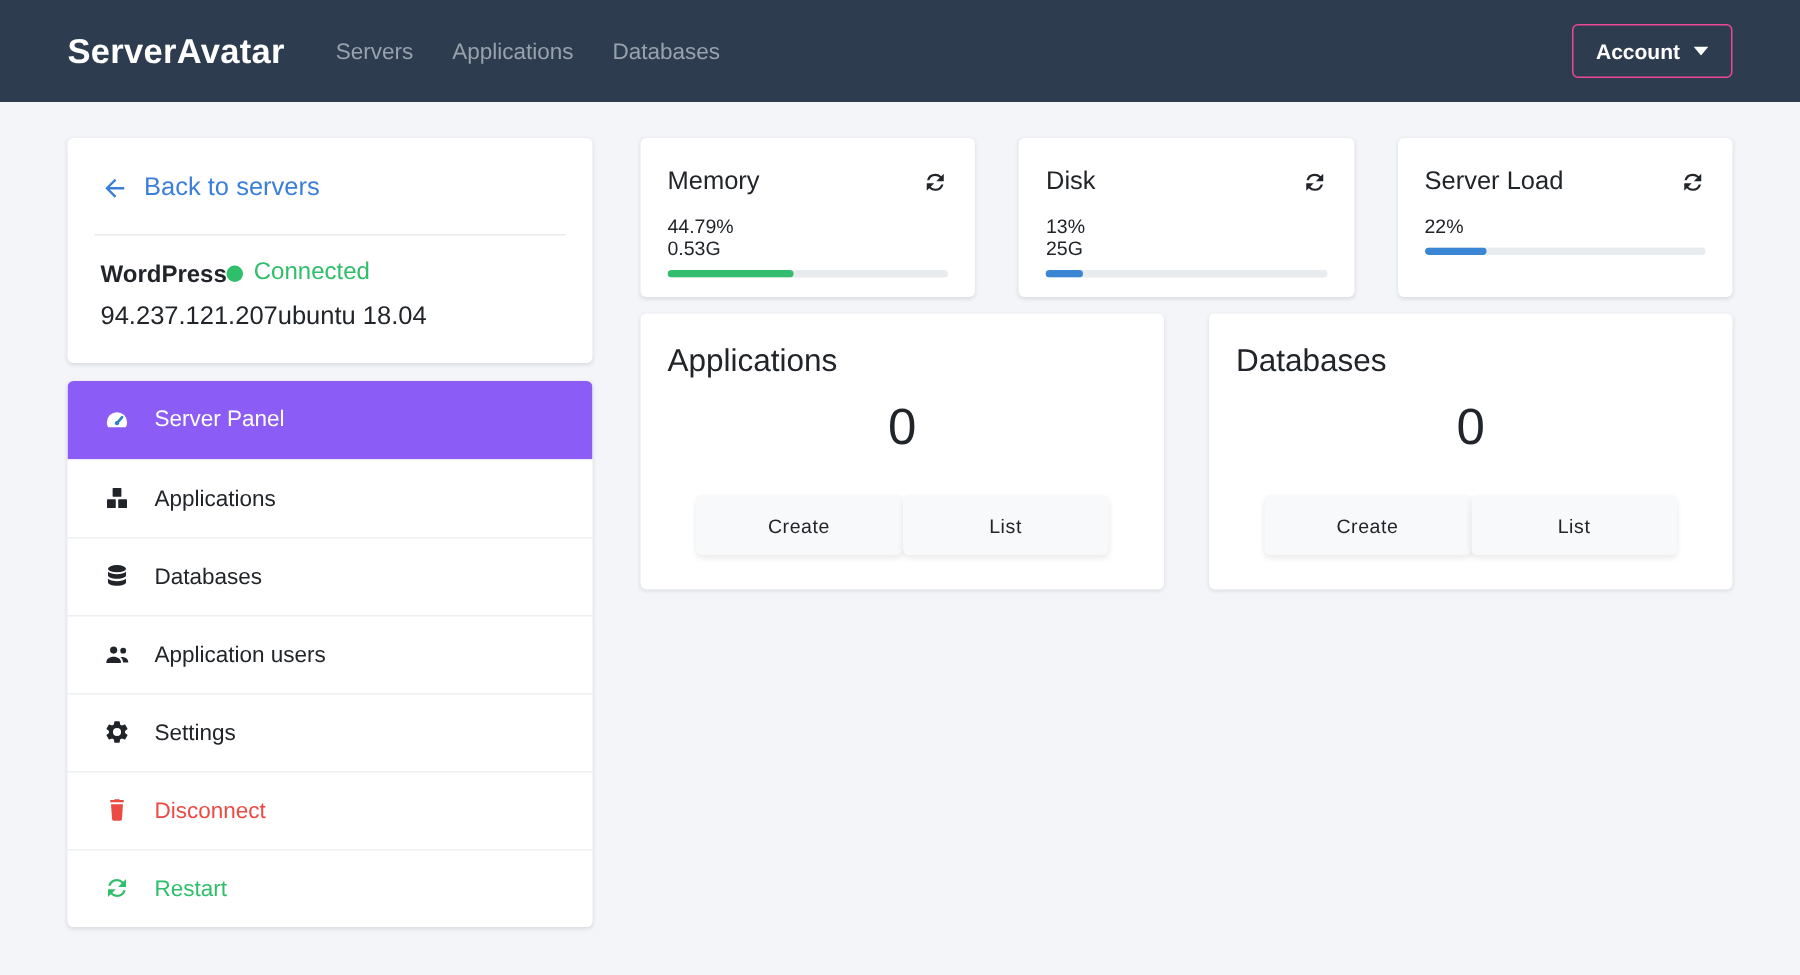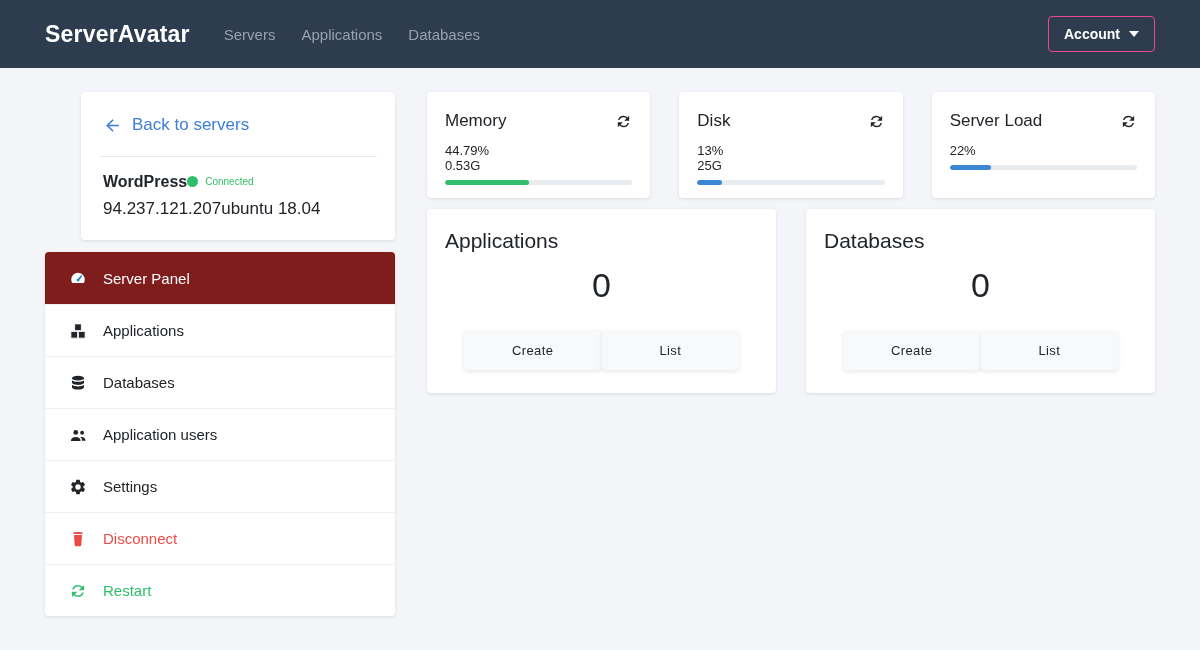--- a/index.html
+++ b/index.html
@@ -59,60 +59,60 @@
   .left-col { width: 350px; flex: 0 0 350px; }
   .right-col { flex: 1; }
 
   .card {
     background: #fff;
     border-radius: 4px;
     box-shadow: 0 1px 3px rgba(35,45,60,.12);
   }
 
   
-  .server-card { padding: 21px 22px; margin-bottom: 12px; margin-left: 36px; }
+  .server-card { padding: 21px 22px; margin-bottom: 12px; }
   .back-link {
     display: flex;
     align-items: center;
     gap: 10px;
     color: #3b7fd9;
     font-size: 17px;
     cursor: pointer;
     padding: 2px 0 4px 0;
   }
   .divider { height: 1px; background: #e7eaee; margin: 17px -4px 16px -4px; }
   .info-row {
     display: flex;
     justify-content: flex-start;
     align-items: baseline;
     margin-top: 4px;
   }
   .server-name { font-size: 16px; font-weight: bold; }
-  .status { display: flex; align-items: center; gap: 7px; color: #2fbe6a; font-size: 10px; }
+  .status { display: flex; align-items: center; gap: 7px; color: #2fbe6a; font-size: 16px; }
   .status-dot { width: 11px; height: 11px; border-radius: 50%; background: #2fbe6a; }
   .server-ip, .server-os { font-size: 17px; color: #212529; }
   .info-row.second { margin-top: 8px; }
 
   
   .menu { overflow: hidden; }
   .menu-item {
     display: flex;
     align-items: center;
     height: 52px;
     padding: 0 24px;
     font-size: 15px;
     border-top: 1px solid #edf0f2;
     cursor: pointer;
     color: #212529;
     background: #fff;
   }
   .menu-item:first-child { border-top: none; }
   .menu-item .mi-icon { width: 20px; height: 18px; margin-right: 14px; display:flex; align-items:center; }
   .menu-item .mi-icon svg { width: 18px; height: 18px; }
-  .menu-item.active { background: #7f1d1d; color: #fff; border-top-color: #2e80c0; }
+  .menu-item.active { background: #8b5cf6; color: #fff; border-top-color: #2e80c0; }
   .menu-item.green { color: #2fbe6a; }
   .menu-item.red { color: #ec4a44; }
 
   
   .stats-row { display: flex; gap: 29px; }
   .stat-card { flex: 1; height: 106px; padding: 19px 18px; }
   .stat-head { display: flex; justify-content: space-between; align-items: center; }
   .stat-title { font-size: 17px; }
   .refresh-btn { background: none; border: none; cursor: pointer; color: #212529; padding: 0; }
   .refresh-btn svg { width: 17px; height: 17px; }

